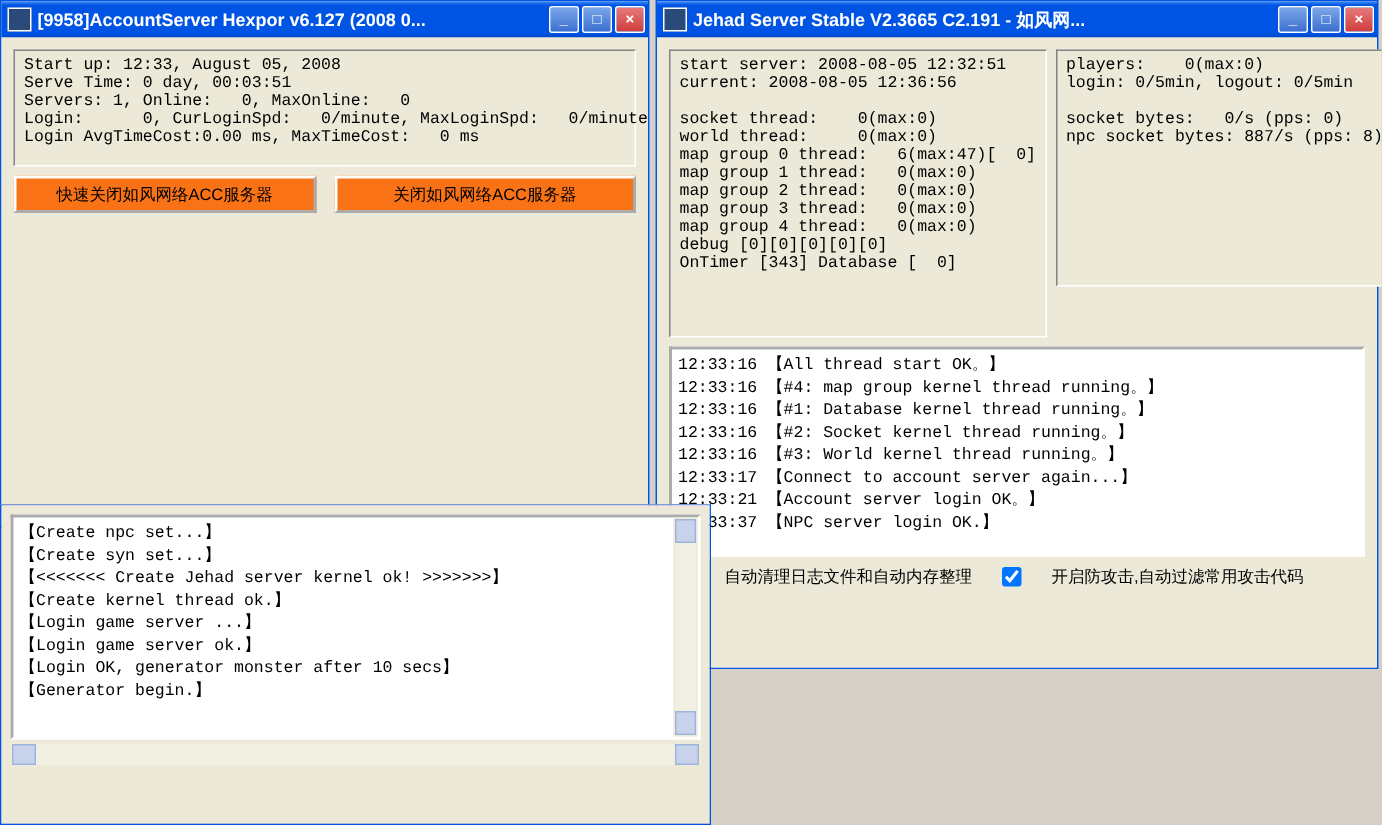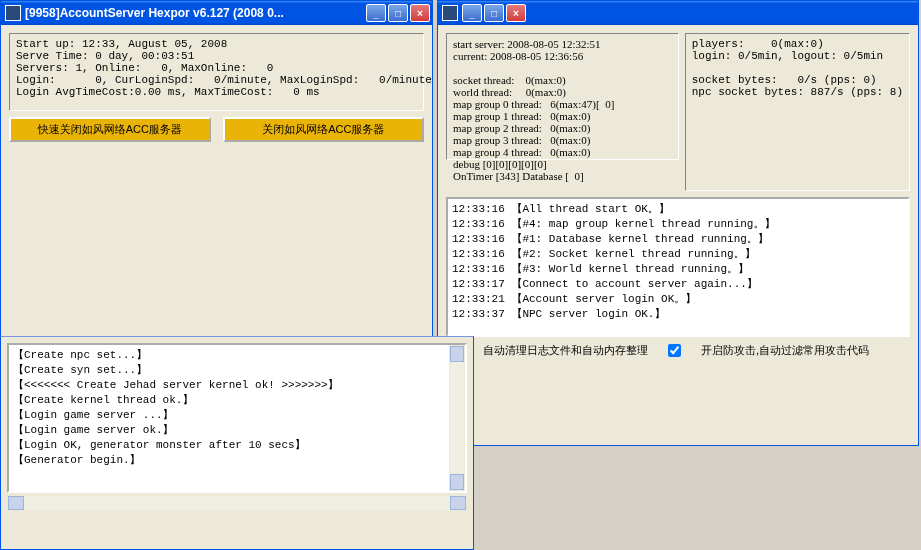--- a/index.html
+++ b/index.html
@@ -69,21 +69,21 @@
 .textarea {
   border: 2px inset #fff;
   background: #fff;
   padding: 2px 4px;
   font-family: "Courier New", monospace;
   font-size: 11px;
   overflow: auto;
   white-space: pre;
 }
 .btn {
-  background: #eab308;
+  background: #f97316;
   border: 2px outset #fff;
   padding: 3px 8px;
   font-family: Tahoma, sans-serif;
   font-size: 11px;
   cursor: pointer;
   text-align: center;
 }
 .btn-row { display: flex; gap: 12px; justify-content: space-between; margin-top: 6px; }
 .btn-row .btn { flex: 1; }
 .stats-row { display: flex; gap: 6px; }
@@ -135,29 +135,30 @@
     <div class="btn-row">
       <button class="btn">快速关闭如风网络ACC服务器</button>
       <button class="btn">关闭如风网络ACC服务器</button>
     </div>
   </div>
 </div>
 
 <div class="window" style="left:437px; top:0; width:482px; height:446px;">
   <div class="titlebar">
     <div class="icon"></div>
+    <span class="title">Jehad Server Stable V2.3665 C2.191  - 如风网...</span>
     <div class="controls">
       <div class="ctrl">_</div>
       <div class="ctrl">□</div>
       <div class="ctrl close">×</div>
     </div>
   </div>
   <div class="body">
     <div class="stats-row">
-      <div class="inset-panel" style="white-space:pre; height:127px; flex:1.3;font-family:Liberation Serif, serif;">start server: 2008-08-05 12:32:51
+      <div class="inset-panel" style="white-space:pre; height:192px; flex:1.3;">start server: 2008-08-05 12:32:51
 current: 2008-08-05 12:36:56
 
 socket thread:    0(max:0)
 world thread:     0(max:0)
 map group 0 thread:   6(max:47)[  0]
 map group 1 thread:   0(max:0)
 map group 2 thread:   0(max:0)
 map group 3 thread:   0(max:0)
 map group 4 thread:   0(max:0)
 debug [0][0][0][0][0]

